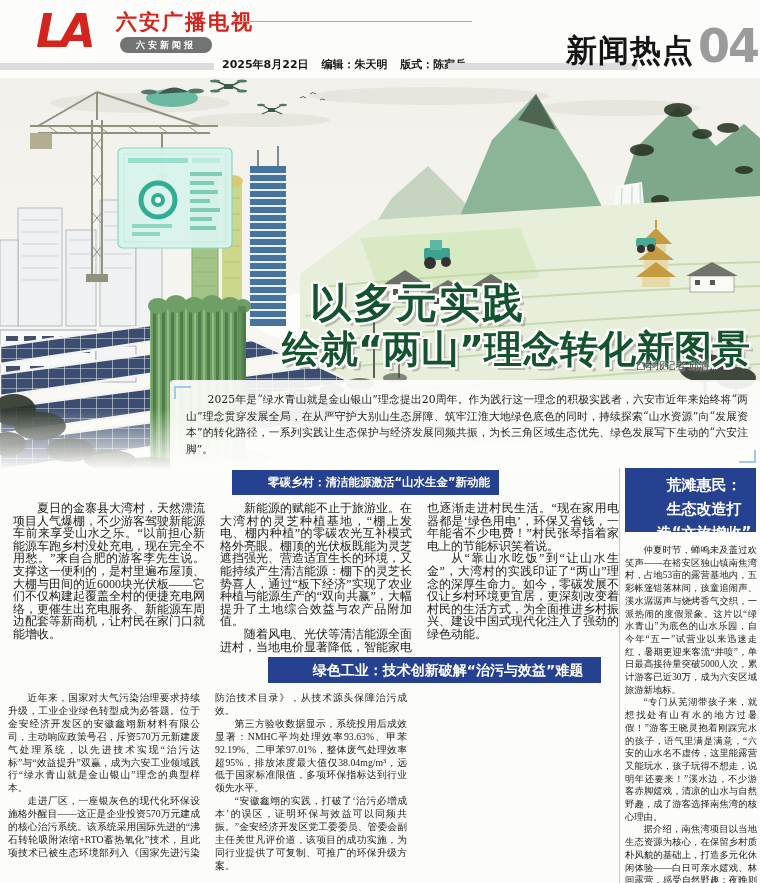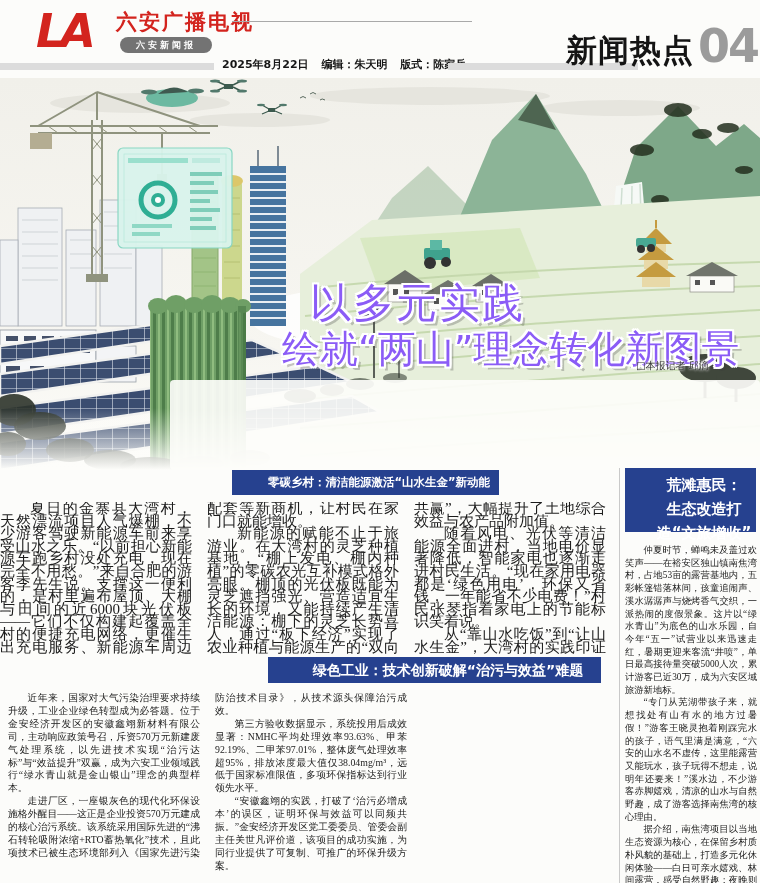--- a/index.html
+++ b/index.html
@@ -16,38 +16,38 @@
   .bar-right{left:448px;width:190px;}
   .date-text{position:absolute;left:222px;top:57px;font-family:"DejaVu Sans",sans-serif;font-weight:bold;font-size:11px;color:#161616;white-space:nowrap;}
   .date-text span{margin-right:9px;}
   .section-flag{position:absolute;right:2px;top:26px;display:flex;align-items:flex-end;}
   .section-name{font-family:"DejaVu Sans",sans-serif;font-weight:900;font-size:31px;color:#141414;letter-spacing:1px;line-height:1;}
   .page-num{font-family:"DejaVu Sans",sans-serif;font-weight:900;font-size:46px;color:#9b9b9b;line-height:.88;margin-left:4px;letter-spacing:-2px;text-align:right;}
 
   
   .hero{position:absolute;left:0;top:78px;width:760px;height:392px;}
   .hero svg{position:absolute;left:0;top:0;}
-  .headline{position:absolute;left:282px;top:204px;font-family:"DejaVu Sans",sans-serif;font-weight:400;color:#8b5cf6;
+  .headline{position:absolute;left:282px;top:204px;font-family:"DejaVu Sans",sans-serif;font-weight:700;color:#14532d;
     text-shadow:-2px -2px 0 #fff,2px -2px 0 #fff,-2px 2px 0 #fff,2px 2px 0 #fff,0 -2px 0 #fff,0 2px 0 #fff,-2px 0 0 #fff,2px 0 0 #fff,4px 4px 0 rgba(60,60,60,.28);}
   .hl1{font-size:41px;margin-left:28px;line-height:1.05;letter-spacing:2px;}
   .hl2{font-size:38px;margin-top:5px;line-height:1.05;letter-spacing:0;}
   .byline{position:absolute;left:636px;top:281px;font-size:10px;color:#333;font-family:"DejaVu Sans",sans-serif;
     text-shadow:0 0 3px #fff,0 0 3px #fff;}
   .intro{position:absolute;left:186px;top:314px;width:562px;font-family:"DejaVu Serif",serif;font-size:10.8px;line-height:16.5px;color:#1d1d1d;text-align:justify;text-indent:2em;}
   .intro::before{content:"";position:absolute;left:-12px;top:-6px;width:15px;height:11px;border-left:2px solid #a4c9e8;border-top:2px solid #a4c9e8;}
   .intro::after{content:"";position:absolute;right:-8px;bottom:-5px;width:15px;height:11px;border-right:2px solid #a4c9e8;border-bottom:2px solid #a4c9e8;}
 
   
   .banner{position:absolute;background:#26418f;color:#fff;font-family:"DejaVu Sans",sans-serif;font-weight:bold;text-align:center;padding-left:27px;}
   .b1{left:232px;top:470px;width:240px;height:25px;font-size:11.5px;line-height:25px;white-space:nowrap;}
   .b2{left:268px;top:657px;width:306px;height:26px;font-size:14px;line-height:26px;white-space:nowrap;}
   .b3{left:625px;top:468px;width:131px;height:64px;font-size:15px;line-height:1.6;padding-top:5px;box-sizing:border-box;}
   .art{position:absolute;overflow:hidden;color:#1b1b1b;text-align:justify;}
   .art p{margin:0;text-indent:2em;}
-  .art1{left:0;top:502px;width:606px;height:152px;column-count:3;column-gap:15px;column-fill:auto;font-size:15px;line-height:12.6px;}
+  .art1{left:13px;top:502px;width:606px;height:152px;column-count:3;column-gap:15px;column-fill:auto;font-size:12px;line-height:12.6px;}
   .art2{left:8px;top:692px;width:606px;height:182px;column-count:3;column-gap:15px;column-fill:auto;font-size:9.8px;line-height:12.9px;}
   .art3{left:625px;top:544px;width:132px;height:339px;font-size:9.3px;line-height:12.7px;}
   .vdivider{position:absolute;left:619px;top:468px;width:1px;height:415px;background:#c9c9c9;}
 </style>
 </head>
 <body>
 
 <div class="page">
 
   <div>
@@ -339,20 +339,21 @@
 
       <rect x="0" y="330" width="760" height="62" fill="url(#fade)"></rect>
       <rect x="170" y="302" width="590" height="90" rx="4" fill="#fdfdfa" opacity=".92"></rect>
     </svg>
 
     <div class="headline">
       <div class="hl1">以多元实践</div>
       <div class="hl2">绘就“两山”理念转化新图景</div>
     </div>
     <div class="byline">□本报记者 邱滴</div>
+    <div class="intro">2025年是“绿水青山就是金山银山”理念提出20周年。作为践行这一理念的积极实践者，六安市近年来始终将“两山”理念贯穿发展全局，在从严守护大别山生态屏障、筑牢江淮大地绿色底色的同时，持续探索“山水资源”向“发展资本”的转化路径，一系列实践让生态保护与经济发展同频共振，为长三角区域生态优先、绿色发展写下生动的“六安注脚”。</div>
   </div>
 
   <div class="banner b1">零碳乡村：清洁能源激活“山水生金”新动能</div>
   <div class="art art1">
     <p>夏日的金寨县大湾村，天然漂流项目人气爆棚，不少游客驾驶新能源车前来享受山水之乐。“以前担心新能源车跑乡村没处充电，现在完全不用愁。”来自合肥的游客李先生说。支撑这一便利的，是村里遍布屋顶、大棚与田间的近6000块光伏板——它们不仅构建起覆盖全村的便捷充电网络，更催生出充电服务、新能源车周边配套等新商机，让村民在家门口就能增收。</p>
     <p>新能源的赋能不止于旅游业。在大湾村的灵芝种植基地，“棚上发电、棚内种植”的零碳农光互补模式格外亮眼。棚顶的光伏板既能为灵芝遮挡强光、营造适宜生长的环境，又能持续产生清洁能源：棚下的灵芝长势喜人，通过“板下经济”实现了农业种植与能源生产的“双向共赢”，大幅提升了土地综合效益与农产品附加值。</p>
     <p>随着风电、光伏等清洁能源全面进村，当地电价显著降低，智能家电也逐渐走进村民生活。“现在家用电器都是‘绿色用电’，环保又省钱，一年能省不少电费！”村民张琴指着家电上的节能标识笑着说。</p>
     <p>从“靠山水吃饭”到“让山水生金”，大湾村的实践印证了“两山”理念的深厚生命力。如今，零碳发展不仅让乡村环境更宜居，更深刻改变着村民的生活方式，为全面推进乡村振兴、建设中国式现代化注入了强劲的绿色动能。</p>
   </div>
 

